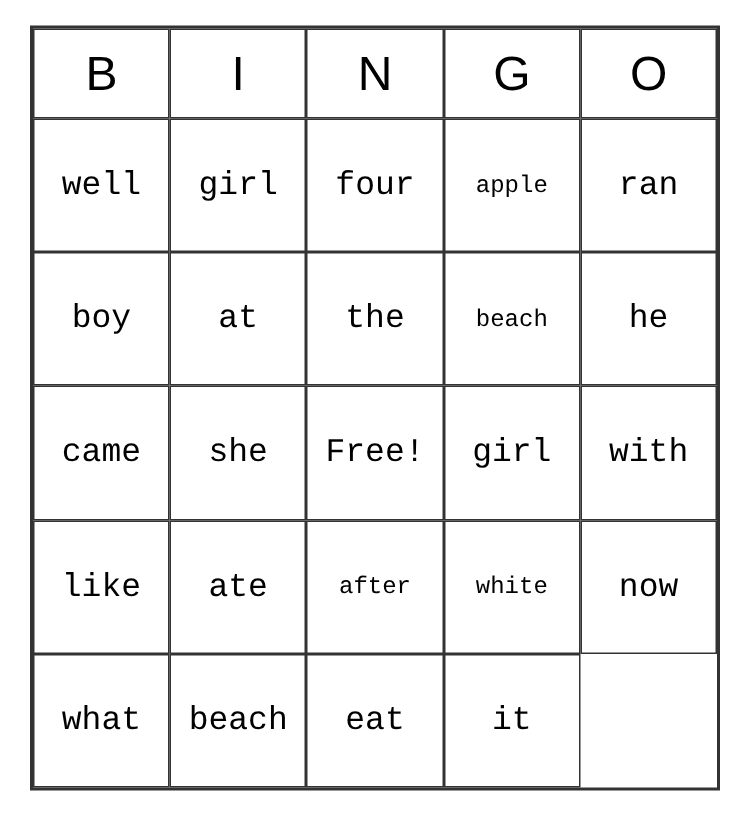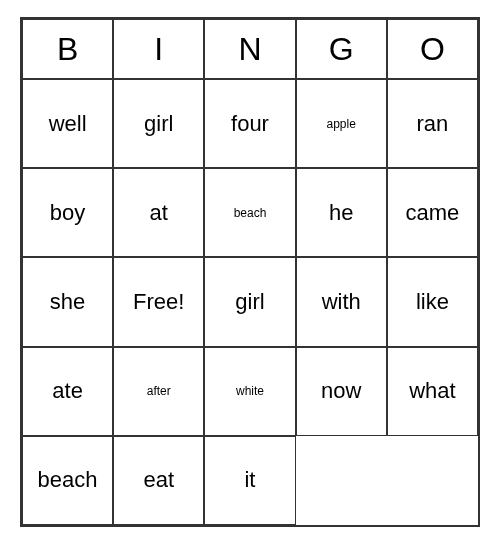--- a/index.html
+++ b/index.html
@@ -28,34 +28,35 @@
     }
 
     .bingo-cell {
       border: 1px solid #333;
       display: flex;
       justify-content: center;
       align-items: center;
       font-size: 22px;
       text-align: center;
       padding: 4px;
+      font-family: Liberation Mono, monospace;
     }
 
     .bingo-header {
       border: 1px solid #333;
       display: flex;
       justify-content: center;
       align-items: center;
       font-size: 32px;
       font-weight: normal;
       text-align: center;
     }
 
     .small-text {
-      font-size: 12px;
+      font-size: 16px;
     }
   </style>
 </head>
 <body>
 
 <div class="bingo-card">
 
   <div class="bingo-header">B</div>
   <div class="bingo-header">I</div>
   <div class="bingo-header">N</div>
@@ -63,20 +64,21 @@
   <div class="bingo-header">O</div>
 
   <div class="bingo-cell">well</div>
   <div class="bingo-cell">girl</div>
   <div class="bingo-cell">four</div>
   <div class="bingo-cell small-text">apple</div>
   <div class="bingo-cell">ran</div>
 
   <div class="bingo-cell">boy</div>
   <div class="bingo-cell">at</div>
+  <div class="bingo-cell">the</div>
   <div class="bingo-cell small-text">beach</div>
   <div class="bingo-cell">he</div>
 
   <div class="bingo-cell">came</div>
   <div class="bingo-cell">she</div>
   <div class="bingo-cell">Free!</div>
   <div class="bingo-cell">girl</div>
   <div class="bingo-cell">with</div>
 
   <div class="bingo-cell">like</div>

